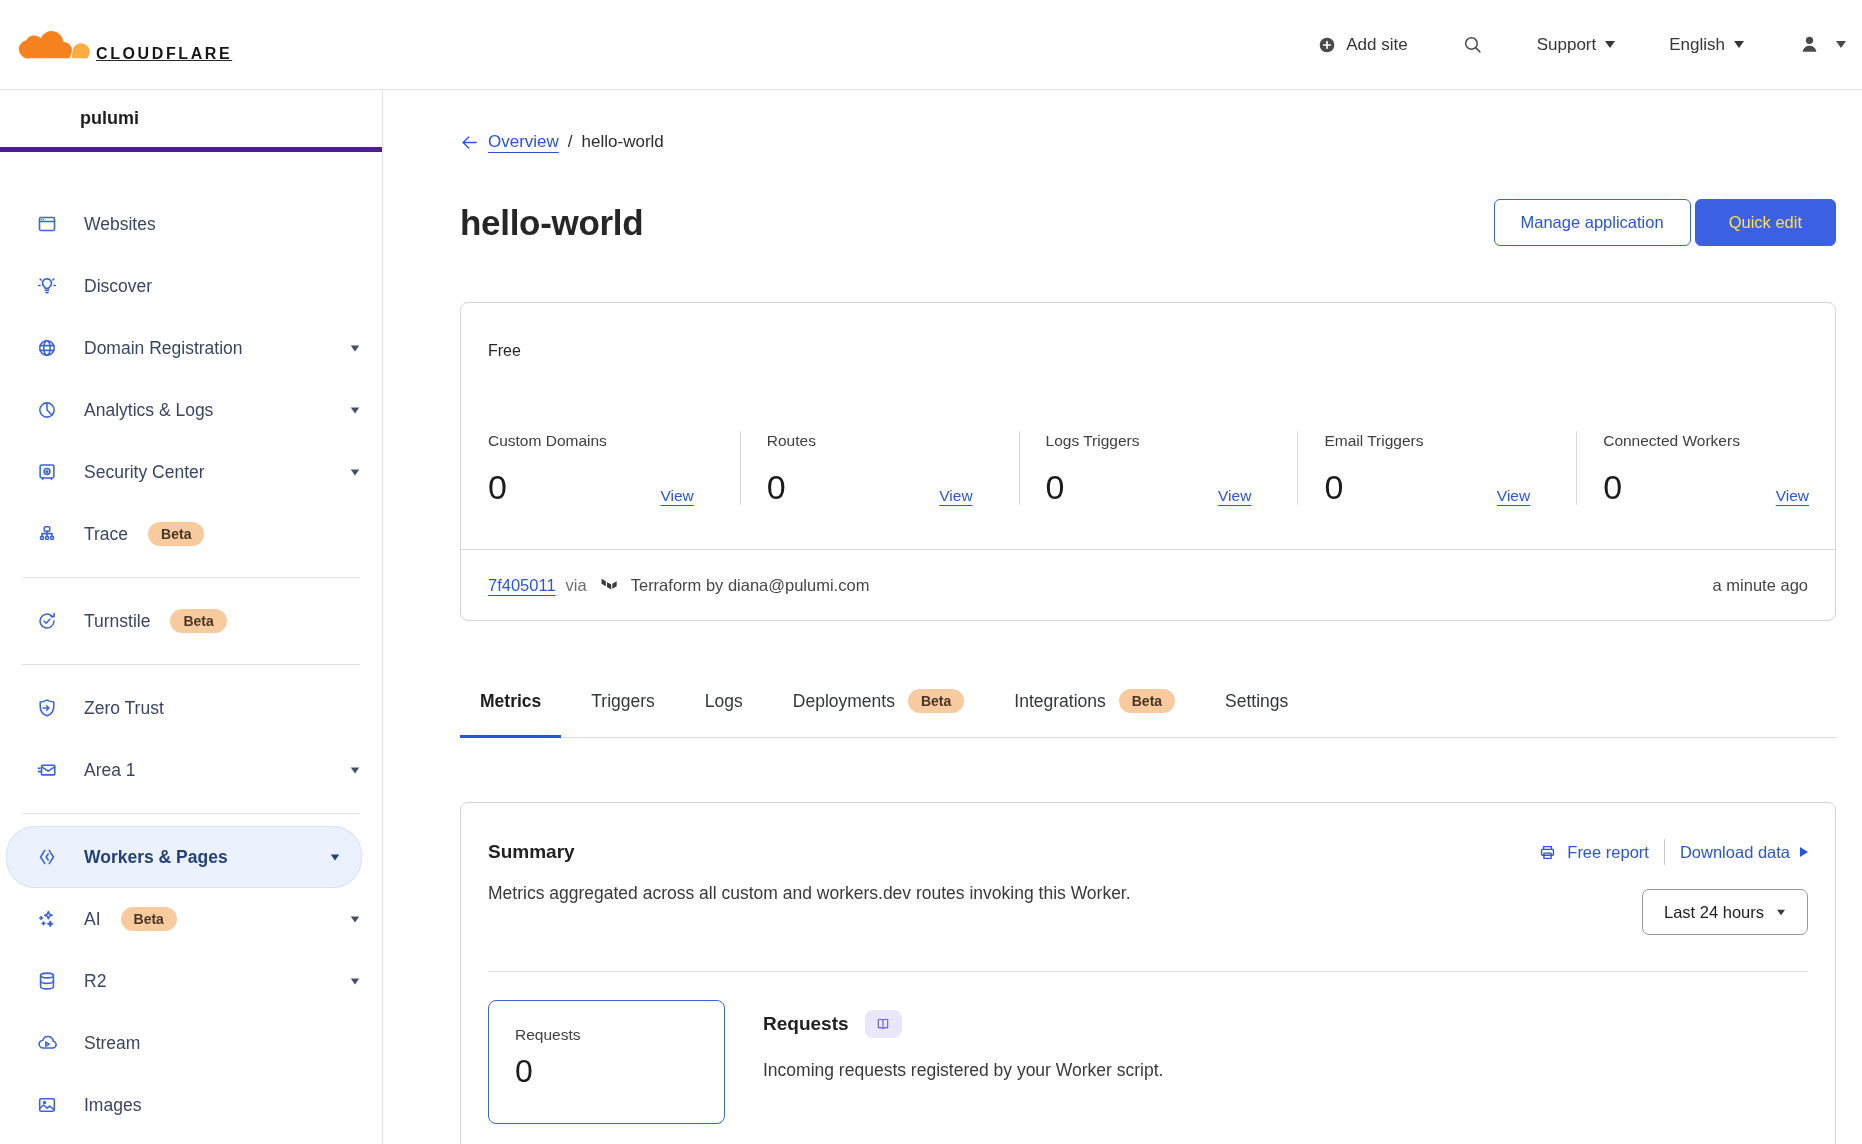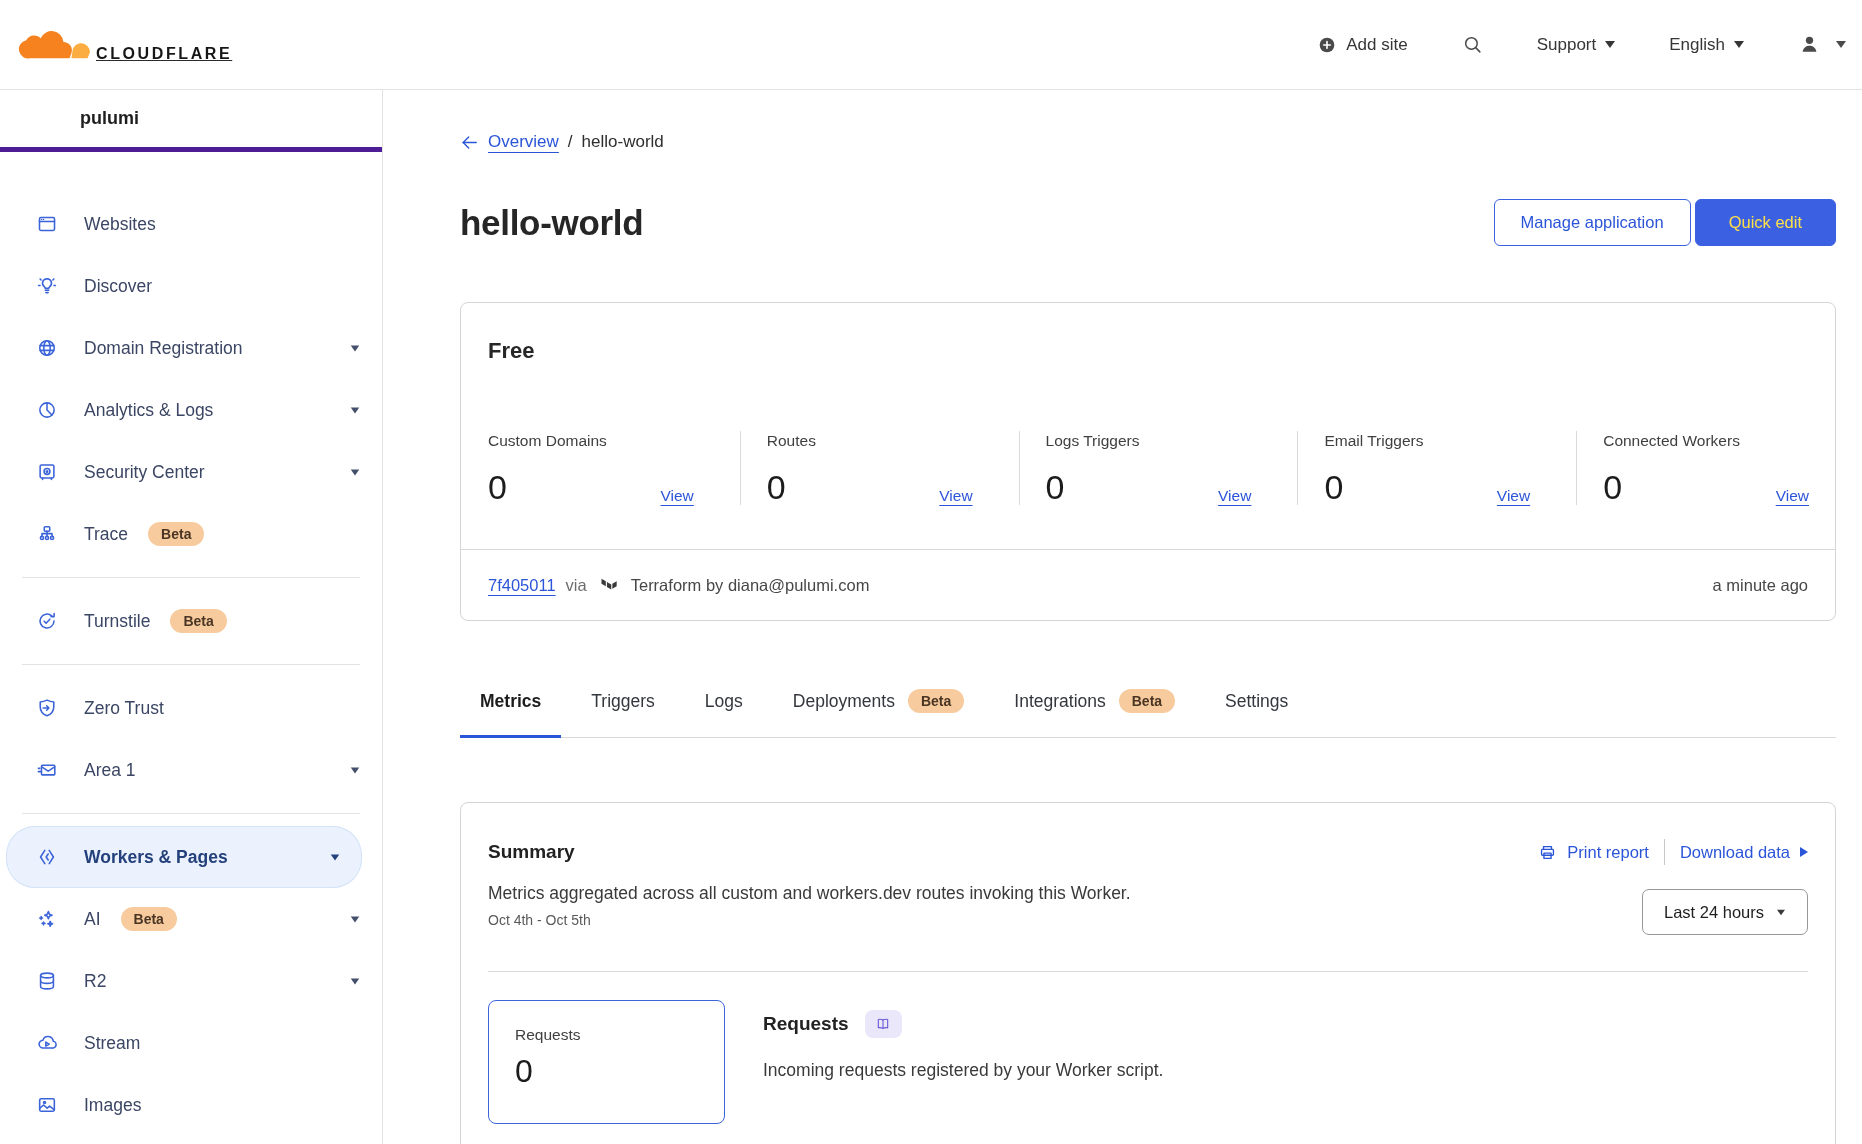--- a/index.html
+++ b/index.html
@@ -44,21 +44,21 @@
   .crumb-rest{color:#2e2e2e;}
   .title-row{display:flex;align-items:center;margin-top:46px;}
   h1{font-size:35px;font-weight:700;letter-spacing:-.3px;color:#262626;line-height:44px;}
   .title-actions{margin-left:auto;display:flex;gap:4px;}
   .btn{height:47px;border-radius:6px;font-size:16.5px;display:flex;align-items:center;justify-content:center;cursor:pointer;font-family:inherit;}
   .btn-outline{padding:0 26px;border:1px solid var(--btn);background:#fff;color:var(--accent);}
   .btn-primary{padding:0 33px;border:1px solid var(--btn);background:var(--btn);color:#fde047;}
 
   .card{border:1px solid #d5d5d5;border-radius:8px;background:#fff;}
   .plan-card{margin-top:56px;}
-  .plan-label{padding:38px 0 0 27px;font-size:22px;font-weight:700;color:#262626;line-height:20px;}
+  .plan-label{padding:38px 0 0 27px;font-size:16px;font-weight:400;color:#262626;line-height:20px;}
   .metrics-row{display:flex;margin-top:70px;gap:20px;}
   .metric{flex:1;padding:0 26px;border-left:1px solid #d9d9d9;}
   .metric:first-child{border-left:none;padding-left:27px;}
   .metric-label{font-size:15.5px;color:#3f3f3f;line-height:20px;}
   .metric-bottom{display:flex;align-items:flex-end;justify-content:space-between;margin-top:18px;}
   .metric-value{font-size:34px;color:#1c1c1c;line-height:36px;}
   .view-link{font-size:15.5px;color:var(--accent);text-decoration:underline;text-underline-offset:4px;cursor:pointer;}
   .card-divider{height:1px;background:#d9d9d9;margin-top:44px;}
   .deploy-row{display:flex;align-items:center;padding:0 27px;height:70px;font-size:16.5px;gap:10px;}
   .deploy-id{color:var(--accent);text-decoration:underline;text-underline-offset:4px;cursor:pointer;}
@@ -532,33 +532,32 @@
         <div class="summary-title">Summary</div>
         <div class="report-tools">
           <span class="tool">
             <svg width="19" height="19" viewBox="0 0 24 24">
                 <g class="stroke-ic" stroke-width="1.8">
                   <path d="M7 8V4.5h10V8"></path>
                   <rect x="4.5" y="8" width="15" height="7.5" rx="1.2"></rect>
                   <rect x="7.5" y="12.8" width="9" height="6.7"></rect>
                 </g>
               </svg>
-            <span>Print report</span>
+            <span>Free report</span>
           </span>
           <span class="tool-sep"></span>
           <span class="tool">
             <span>Download data</span>
             <span class="tri-r"></span>
           </span>
         </div>
       </div>
       <div class="summary-sub">
         <div>
           <div class="summary-desc">Metrics aggregated across all custom and workers.dev routes invoking this Worker.</div>
-          <div class="summary-dates">Oct 4th - Oct 5th</div>
         </div>
         <button class="range-select">
           <span>Last 24 hours</span>
           <span class="tri"></span>
         </button>
       </div>
       <div class="summary-divider"></div>
       <div class="requests-row">
         <div class="req-box">
           <div class="req-box-label">Requests</div>

